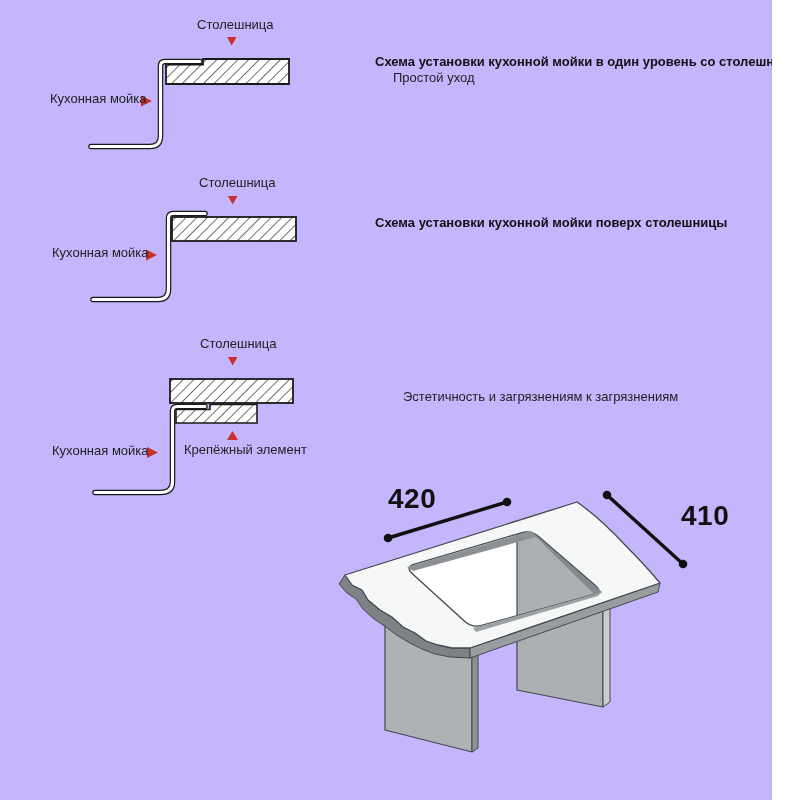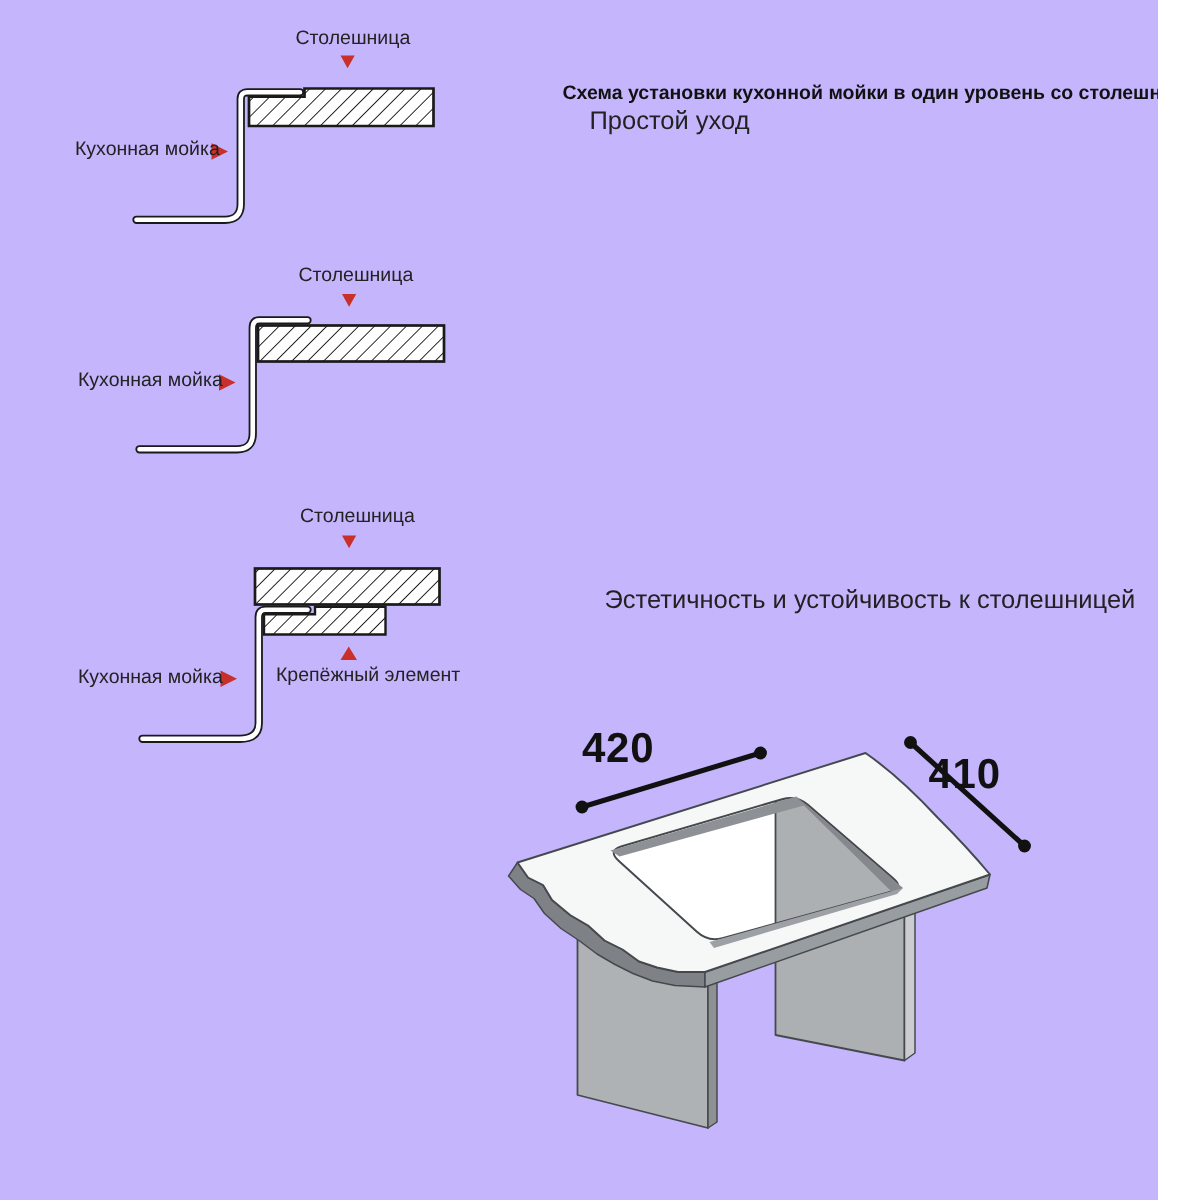--- a/index.html
+++ b/index.html
@@ -4,21 +4,21 @@
 <style>
   html,body{margin:0;padding:0;background:#ffffff;}
   #canvas{
     position:relative;width:772px;height:800px;background:#c4b5fd;overflow:hidden;
     font-family:"Liberation Sans",sans-serif;color:#1d1d1d;
   }
   #scene{position:absolute;left:0;top:0;}
   .txt{position:absolute;white-space:nowrap;line-height:1.15;}
   .lbl{font-size:13px;color:#222;}
   .heading{font-size:13px;font-weight:bold;color:#111;}
-  .sub{font-size:17px;color:#222;}
+  .sub{font-size:13px;color:#222;}
   .dim{font-size:28px;font-weight:bold;color:#111;letter-spacing:0.5px;}
 </style>
 </head>
 <body>
 
 <div id="canvas">
 
   <svg id="scene" width="800" height="800" viewBox="0 0 800 800">
     <defs>
       <pattern id="hatch" width="7.5" height="7.5" patternUnits="userSpaceOnUse" patternTransform="rotate(45)">
@@ -86,22 +86,23 @@
     </g>
   </svg>
 
   <span class="txt lbl" style="left:197px;top:18px;">Столешница</span>
   <span class="txt lbl" style="left:50px;top:92px;">Кухонная мойка</span>
   <span class="txt heading" style="left:375px;top:55px;">Схема установки кухонной мойки в один уровень со столешницей</span>
   <span class="txt sub" style="left:393px;top:71px;">Простой уход</span>
 
   <span class="txt lbl" style="left:199px;top:176px;">Столешница</span>
   <span class="txt lbl" style="left:52px;top:246px;">Кухонная мойка</span>
+  <span class="txt heading" style="left:375px;top:216px;">Схема установки кухонной мойки поверх столешницы</span>
 
   <span class="txt lbl" style="left:200px;top:337px;">Столешница</span>
   <span class="txt lbl" style="left:52px;top:444px;">Кухонная мойка</span>
   <span class="txt lbl" style="left:184px;top:443px;">Крепёжный элемент</span>
-  <span class="txt sub" style="left:403px;top:390px;">Эстетичность и устойчивость к столешницей</span>
+  <span class="txt sub" style="left:403px;top:390px;">Эстетичность и загрязнениям к загрязнениям</span>
 
   <span class="txt dim" style="left:388px;top:483px;">420</span>
-  <span class="txt dim" style="left:619px;top:500px;">410</span>
+  <span class="txt dim" style="left:681px;top:500px;">410</span>
 
 </div>
 
 </body></html>

